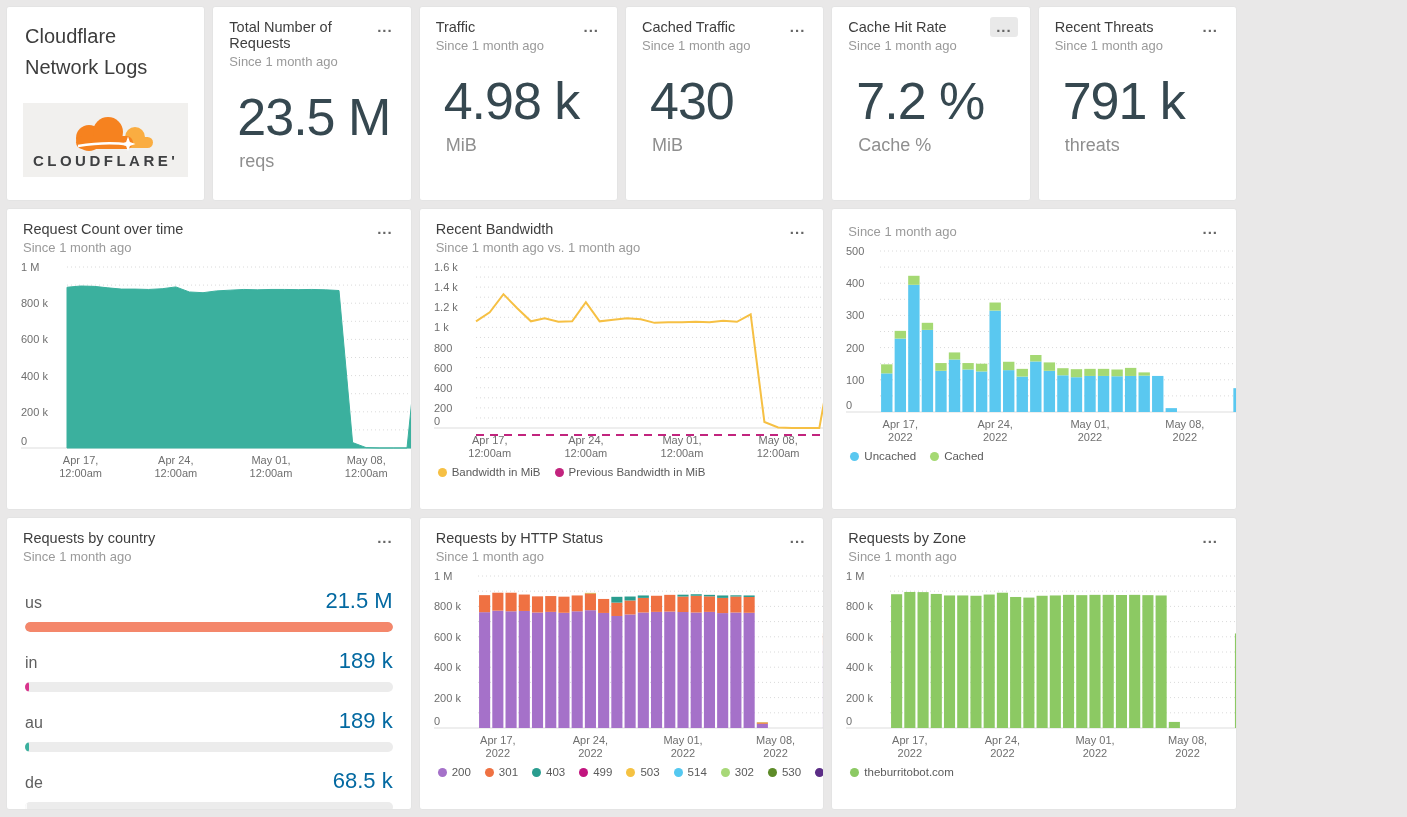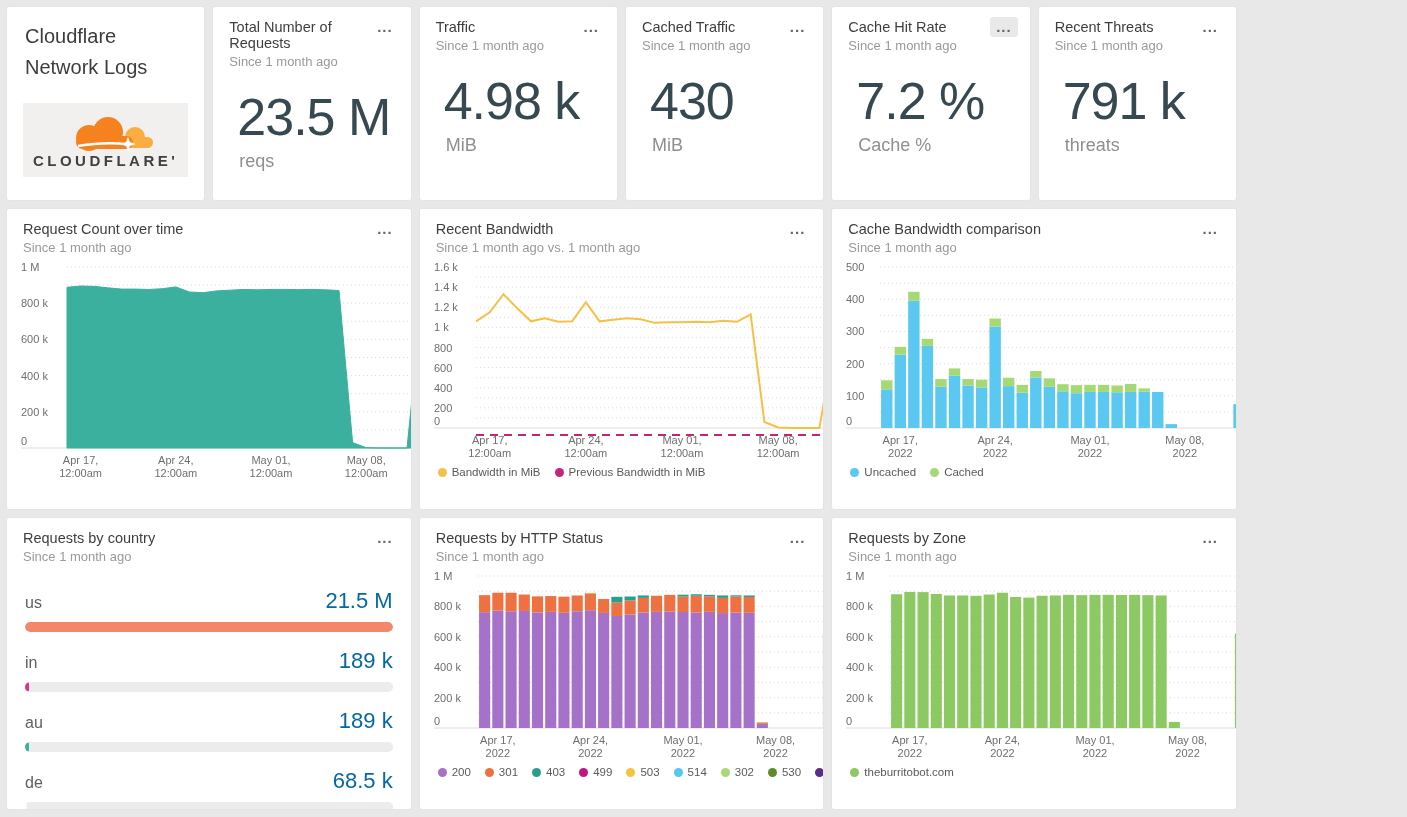--- a/index.html
+++ b/index.html
@@ -210,21 +210,20 @@
           <span class="lg-item">
             <span class="dot" style="background: rgb(194, 36, 126);"></span>
             <span>Previous Bandwidth in MiB</span>
           </span>
         </div>
       </div>
   </section>
 
   <section class="card span2">
     <header class="card-head">
-      <div class="p-title">Cache Bandwidth comparison</div>
       <div class="p-sub">Since 1 month ago</div>
     </header>
     <button class="menu">...</button>
     <div class="chart">
         <svg width="458" height="205">
           <line x1="34" x2="458" y1="154.9" y2="154.9" stroke="#dadada" stroke-dasharray="1,3"></line>
           <line x1="34" x2="458" y1="138.8" y2="138.8" stroke="#dadada" stroke-dasharray="1,3"></line>
           <line x1="34" x2="458" y1="122.7" y2="122.7" stroke="#dadada" stroke-dasharray="1,3"></line>
           <line x1="34" x2="458" y1="106.6" y2="106.6" stroke="#dadada" stroke-dasharray="1,3"></line>
           <line x1="34" x2="458" y1="90.5" y2="90.5" stroke="#dadada" stroke-dasharray="1,3"></line>

